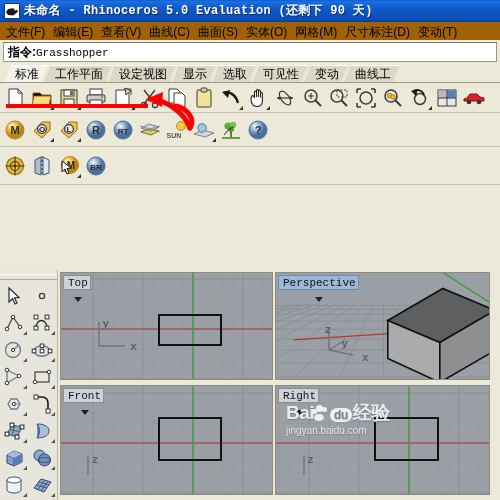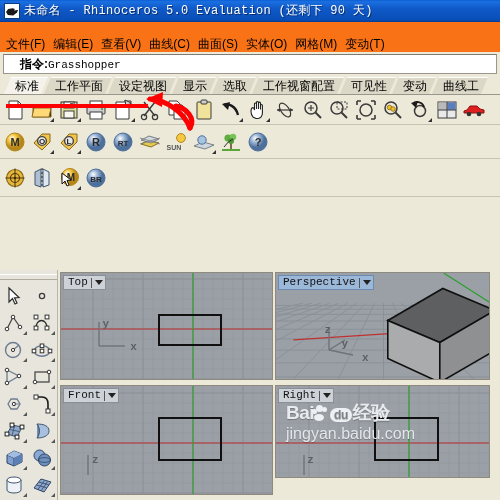--- a/index.html
+++ b/index.html
@@ -30,29 +30,29 @@
     width:12px;height:8px;background:#1a1a1a;
     clip-path:polygon(0% 55%,18% 18%,55% 8%,100% 30%,92% 62%,60% 100%,16% 95%);
   }
   .rhino-ico:after{
     content:""; position:absolute; left:9px; top:2px;
     width:5px;height:5px;background:#ffffff;
     clip-path:polygon(0% 100%,60% 0%,100% 85%);
   }
   .title-text{
     color:#fff; font-family:"Liberation Mono", monospace;
-    font-size:12px; font-weight:normal; letter-spacing:.3px;
+    font-size:12px; font-weight:bold; letter-spacing:.3px;
     text-shadow:1px 1px 0 rgba(0,0,0,.45);
     white-space:nowrap;
   }
 
   
   .menubar{
-    background:#f97316;
-    padding:14px 0 0 6px;
+    background:#a16207;
+    padding:2px 0 0 6px;
     line-height:14px;
   }
   .menurow{ display:flex; white-space:nowrap; height:16px; align-items:center; }
   .menurow.second{ padding-left:0; }
   .menuitem{
     font-size:12px; color:#000; padding:1px 8px 1px 0; cursor:default;
     font-family:"Liberation Sans", sans-serif;
   }
 
   
@@ -61,21 +61,21 @@
     border:1px solid #9a968c;
     border-top-color:#7d7a72;
     background:#ffffff;
   }
   .cmdhist{
     height:17px; padding:1px 4px; font-size:12px; color:#000;
     border-bottom:1px solid #b7b3a8; background:#fff; overflow:hidden;
     white-space:nowrap;
   }
   .cmdline{
-    height:18px; padding:1px 16px; font-size:12px; background:#fff;
+    height:18px; padding:1px 4px; font-size:12px; background:#fff;
     white-space:nowrap; overflow:hidden; position:relative;
   }
   .cmdline .lbl{ font-weight:bold; }
   .cmdline .val{ font-family:"Liberation Mono", monospace; font-size:11px; }
 
   
   .tabstrip{
     display:flex; align-items:flex-end; height:18px;
     background:#ece9d8; padding-left:4px; margin-top:3px;
     border-bottom:1px solid #9a968c;
@@ -135,39 +135,40 @@
     background:#9aa0a6;
     flex:0 0 auto;
   }
   .vp-title{
     position:absolute; left:2px; top:2px; z-index:5;
     font-family:"Liberation Mono", monospace; font-size:11px;
     padding:0 2px 0 4px; height:15px; line-height:15px;
     display:flex; align-items:center; gap:3px;
     color:#111; background:#cdd2d8;
     border:1px solid #8a8f95;
+    flex-direction:column;
   }
   .vp-title.active{ background:#9cb8d8; border-color:#6d8bb0; }
   .vp-title .bar{ width:1px;height:10px;background:#555; }
   .vp-title .caret{ width:0;height:0;border-left:4px solid transparent;border-right:4px solid transparent;border-top:5px solid #222; }
 
   .axmark{ position:absolute; font-family:"Liberation Mono", monospace;
     font-size:11px; color:#5b6166; font-weight:bold; }
 
   .rect-obj{ position:absolute; border:2px solid #101010; }
 
   
   .wm{ position:absolute; z-index:6; pointer-events:none; }
   .wm .big{ display:flex; align-items:center; font-weight:bold; font-size:19px;
     color:#e9ecef; letter-spacing:-.5px; text-shadow:0 1px 1px rgba(0,0,0,.25); }
   .wm .paw{ position:relative; width:17px; height:17px; margin:0 1px 0 -3px; }
   .wm .paw i{ position:absolute; background:#eef1f3; border-radius:50%; display:block;}
   .wm .du{ background:#eef1f3; color:#7c8288; border-radius:7px; padding:0 4px;
      font-size:12px; line-height:14px; margin:3px 1px 0 1px; }
-  .wm .small{ font-size:16px; color:#e4e7ea; margin-top:-1px; letter-spacing:0; font-weight:normal;
+  .wm .small{ font-size:10px; color:#e4e7ea; margin-top:-1px; letter-spacing:0; font-weight:normal;
     text-shadow:0 1px 1px rgba(0,0,0,.25); }
 
   
   .annot{ position:absolute; left:0; top:0; width:500px; height:500px;
     pointer-events:none; z-index:60; }
 </style>
 </head>
 <body>
 
 <div id="app">
@@ -179,37 +180,37 @@
 
   <div class="menubar">
     <div class="menurow" id="menurow1">
         <div class="menuitem">文件(F)</div>
         <div class="menuitem">编辑(E)</div>
         <div class="menuitem">查看(V)</div>
         <div class="menuitem">曲线(C)</div>
         <div class="menuitem">曲面(S)</div>
         <div class="menuitem">实体(O)</div>
         <div class="menuitem">网格(M)</div>
+        <div class="menuitem">尺寸标注(D)</div>
         <div class="menuitem">变动(T)</div>
       </div>
   </div>
 
   <div class="cmdwrap">
     <div class="cmdline">
       <span class="lbl">指令:</span><span class="val">Grasshopper</span>
     </div>
   </div>
 
   <div class="tabstrip" id="tabstrip">
       <div class="tab active">标准</div>
       <div class="tab">工作平面</div>
       <div class="tab">设定视图</div>
       <div class="tab">显示</div>
       <div class="tab">选取</div>
-      <div class="tab">工作视窗配置</div>
       <div class="tab">可见性</div>
       <div class="tab">变动</div>
       <div class="tab">曲线工</div>
     </div>
 
   <div class="toolrow" id="toolrow1">
       <div class="tbtn">
         <svg width="22" height="22" viewBox="0 0 22 22">
           <path d="M5 2 h9 l4 4 v14 h-13 z" fill="#fff" stroke="#3a3a3a" stroke-width="1"></path>
           <path d="M14 2 v4 h4" fill="none" stroke="#3a3a3a" stroke-width="1"></path>
@@ -783,21 +784,21 @@
             <span>Front</span>
             <span class="bar"></span>
             <span class="caret"></span>
           </div>
           <div class="rect-obj" style="left: 97px; top: 31px; width: 64px; height: 44px;"></div>
           <svg width="40" height="34" viewBox="0 0 40 34" style="position: absolute; left: 21.3px; top: 60.5px;">
             <path d="M6 28 L6 8" stroke="#6d7378" stroke-width="1.4"></path>
           </svg>
           <div class="axmark" style="left: 30.885px; top: 68.2px;">z</div>
         </div>
-        <div class="vp" style="width: 215px; height: 93px;">
+        <div class="vp" style="width: 215px; height: 110px;">
           <svg width="215" height="110" viewBox="0 0 215 110" style="position: absolute; inset: 0px;">
             <rect x="0" y="0" width="215" height="110" fill="#9aa0a6"></rect>
             <line x1="3" y1="0" x2="3" y2="110" stroke="#949aa0" stroke-width="1"></line>
             <line x1="13" y1="0" x2="13" y2="110" stroke="#949aa0" stroke-width="1"></line>
             <line x1="23" y1="0" x2="23" y2="110" stroke="#949aa0" stroke-width="1"></line>
             <line x1="33" y1="0" x2="33" y2="110" stroke="#949aa0" stroke-width="1"></line>
             <line x1="43" y1="0" x2="43" y2="110" stroke="#949aa0" stroke-width="1"></line>
             <line x1="53" y1="0" x2="53" y2="110" stroke="#949aa0" stroke-width="1"></line>
             <line x1="63" y1="0" x2="63" y2="110" stroke="#949aa0" stroke-width="1"></line>
             <line x1="73" y1="0" x2="73" y2="110" stroke="#949aa0" stroke-width="1"></line>

